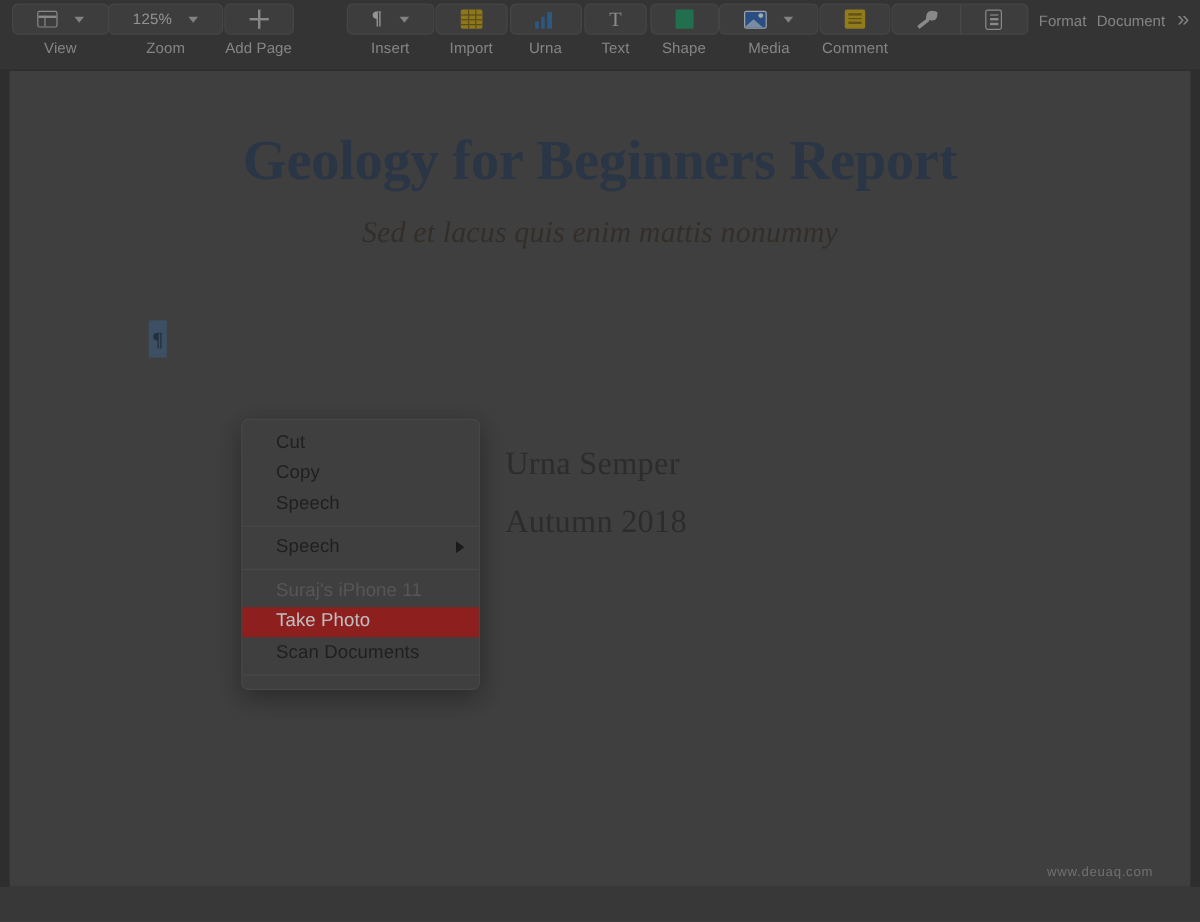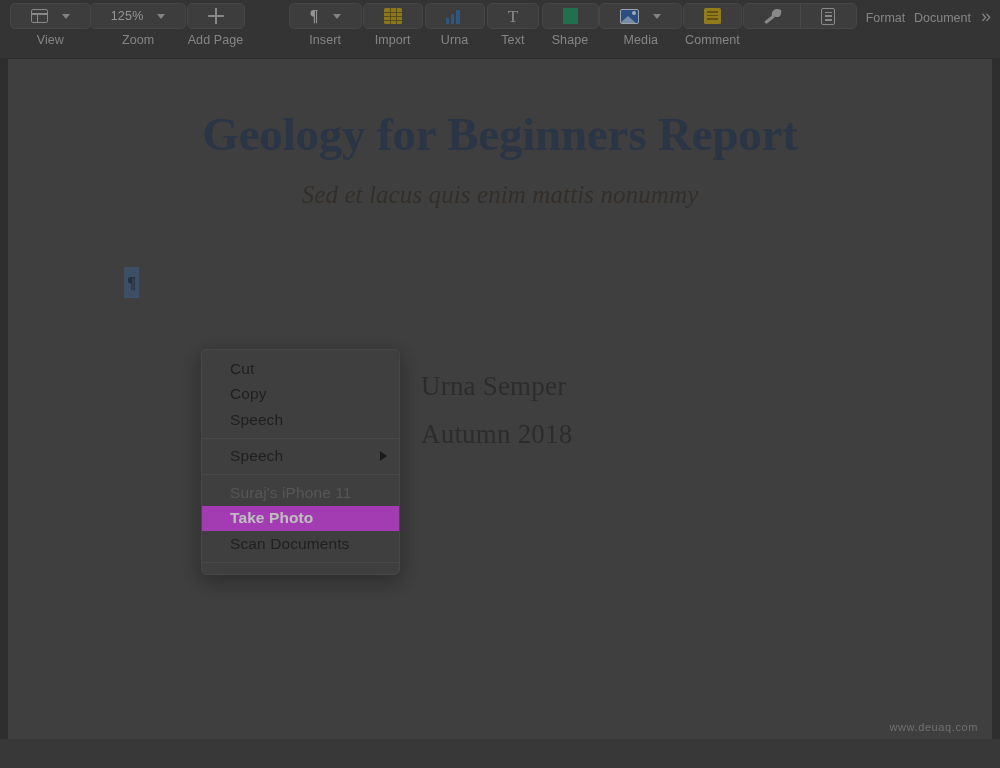--- a/index.html
+++ b/index.html
@@ -390,21 +390,21 @@
     font-family: "Liberation Serif", serif;
     font-size: 27px;
     color: #2f2f2f;
     letter-spacing: .2px;
   }
   .body-line-1 { top: 312px; }
   .body-line-2 { top: 360px; }
 
   .watermark {
     position: absolute;
-    right: 14px;
+    right: 31px;
     bottom: 6px;
     font-size: 11px;
     color: #8f8f8f;
     letter-spacing: .6px;
     font-family: "Liberation Sans", sans-serif;
   }
 
   
   .ctx-menu {
     position: absolute;
@@ -424,23 +424,22 @@
     align-items: center;
     padding: 0 12px 0 28px;
     font-size: 15.5px;
     color: #1c1c1c;
     letter-spacing: .1px;
     position: relative;
     white-space: nowrap;
   }
   .ctx-item.disabled { color: #6a6a6a; }
   .ctx-item.selected {
-    background: #d946ef;
+    background: #b91c1c;
     color: #ffffff;
-    font-weight: bold;
   }
 
   .ctx-sep {
     height: 1px;
     background: #565656;
     margin: 5px 0 5px 0;
   }
 
   .submenu-arrow {
     position: absolute;

